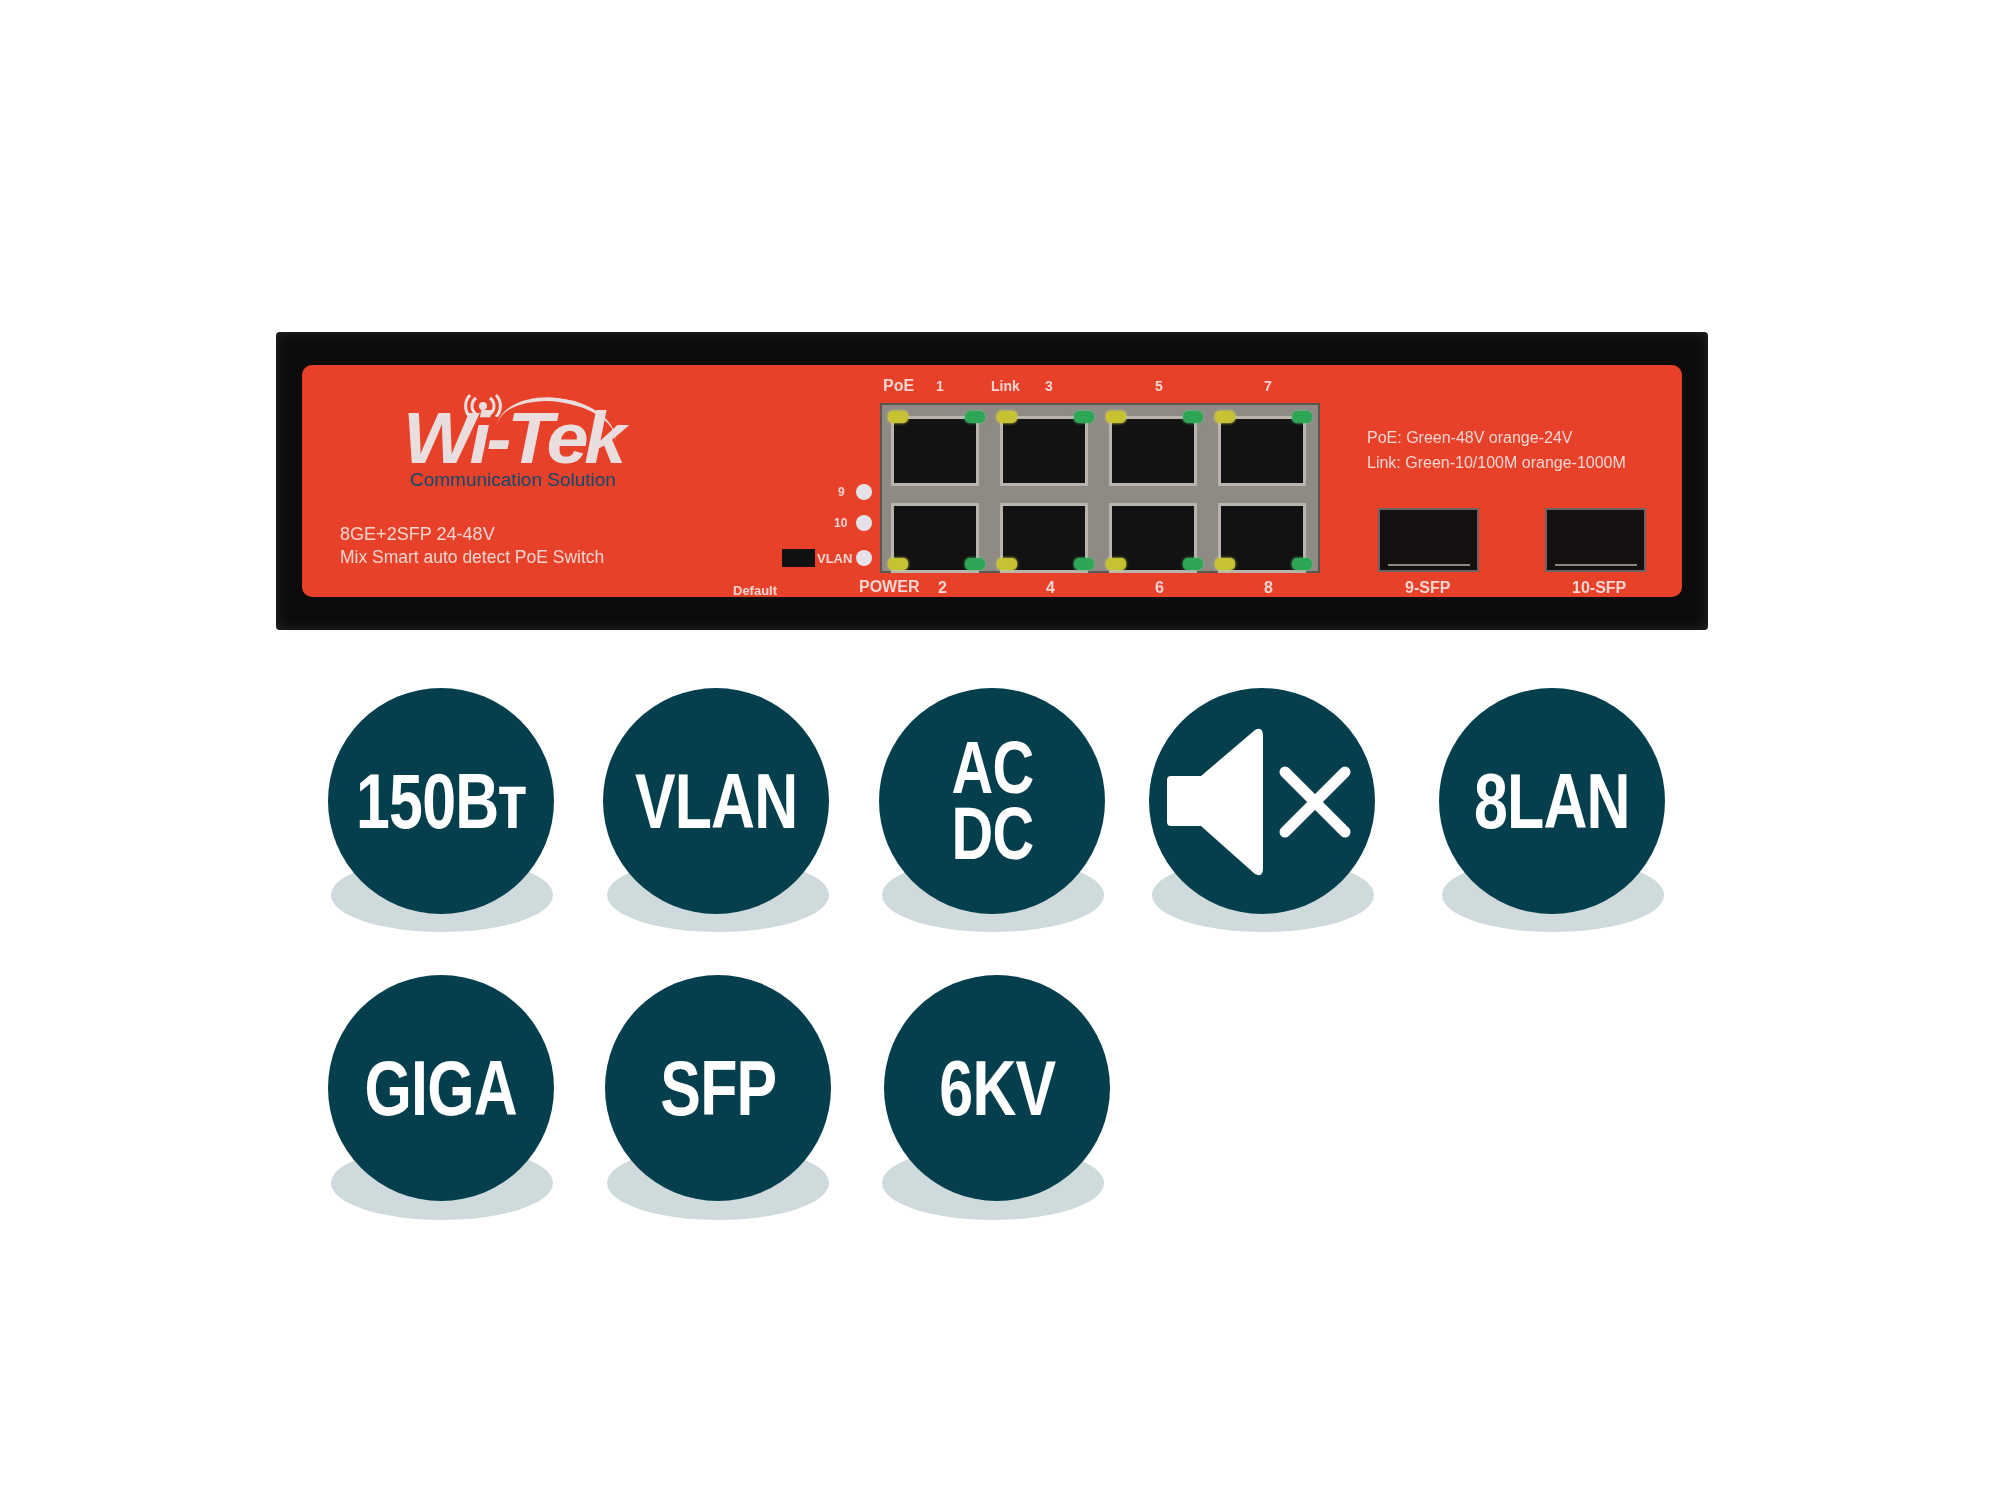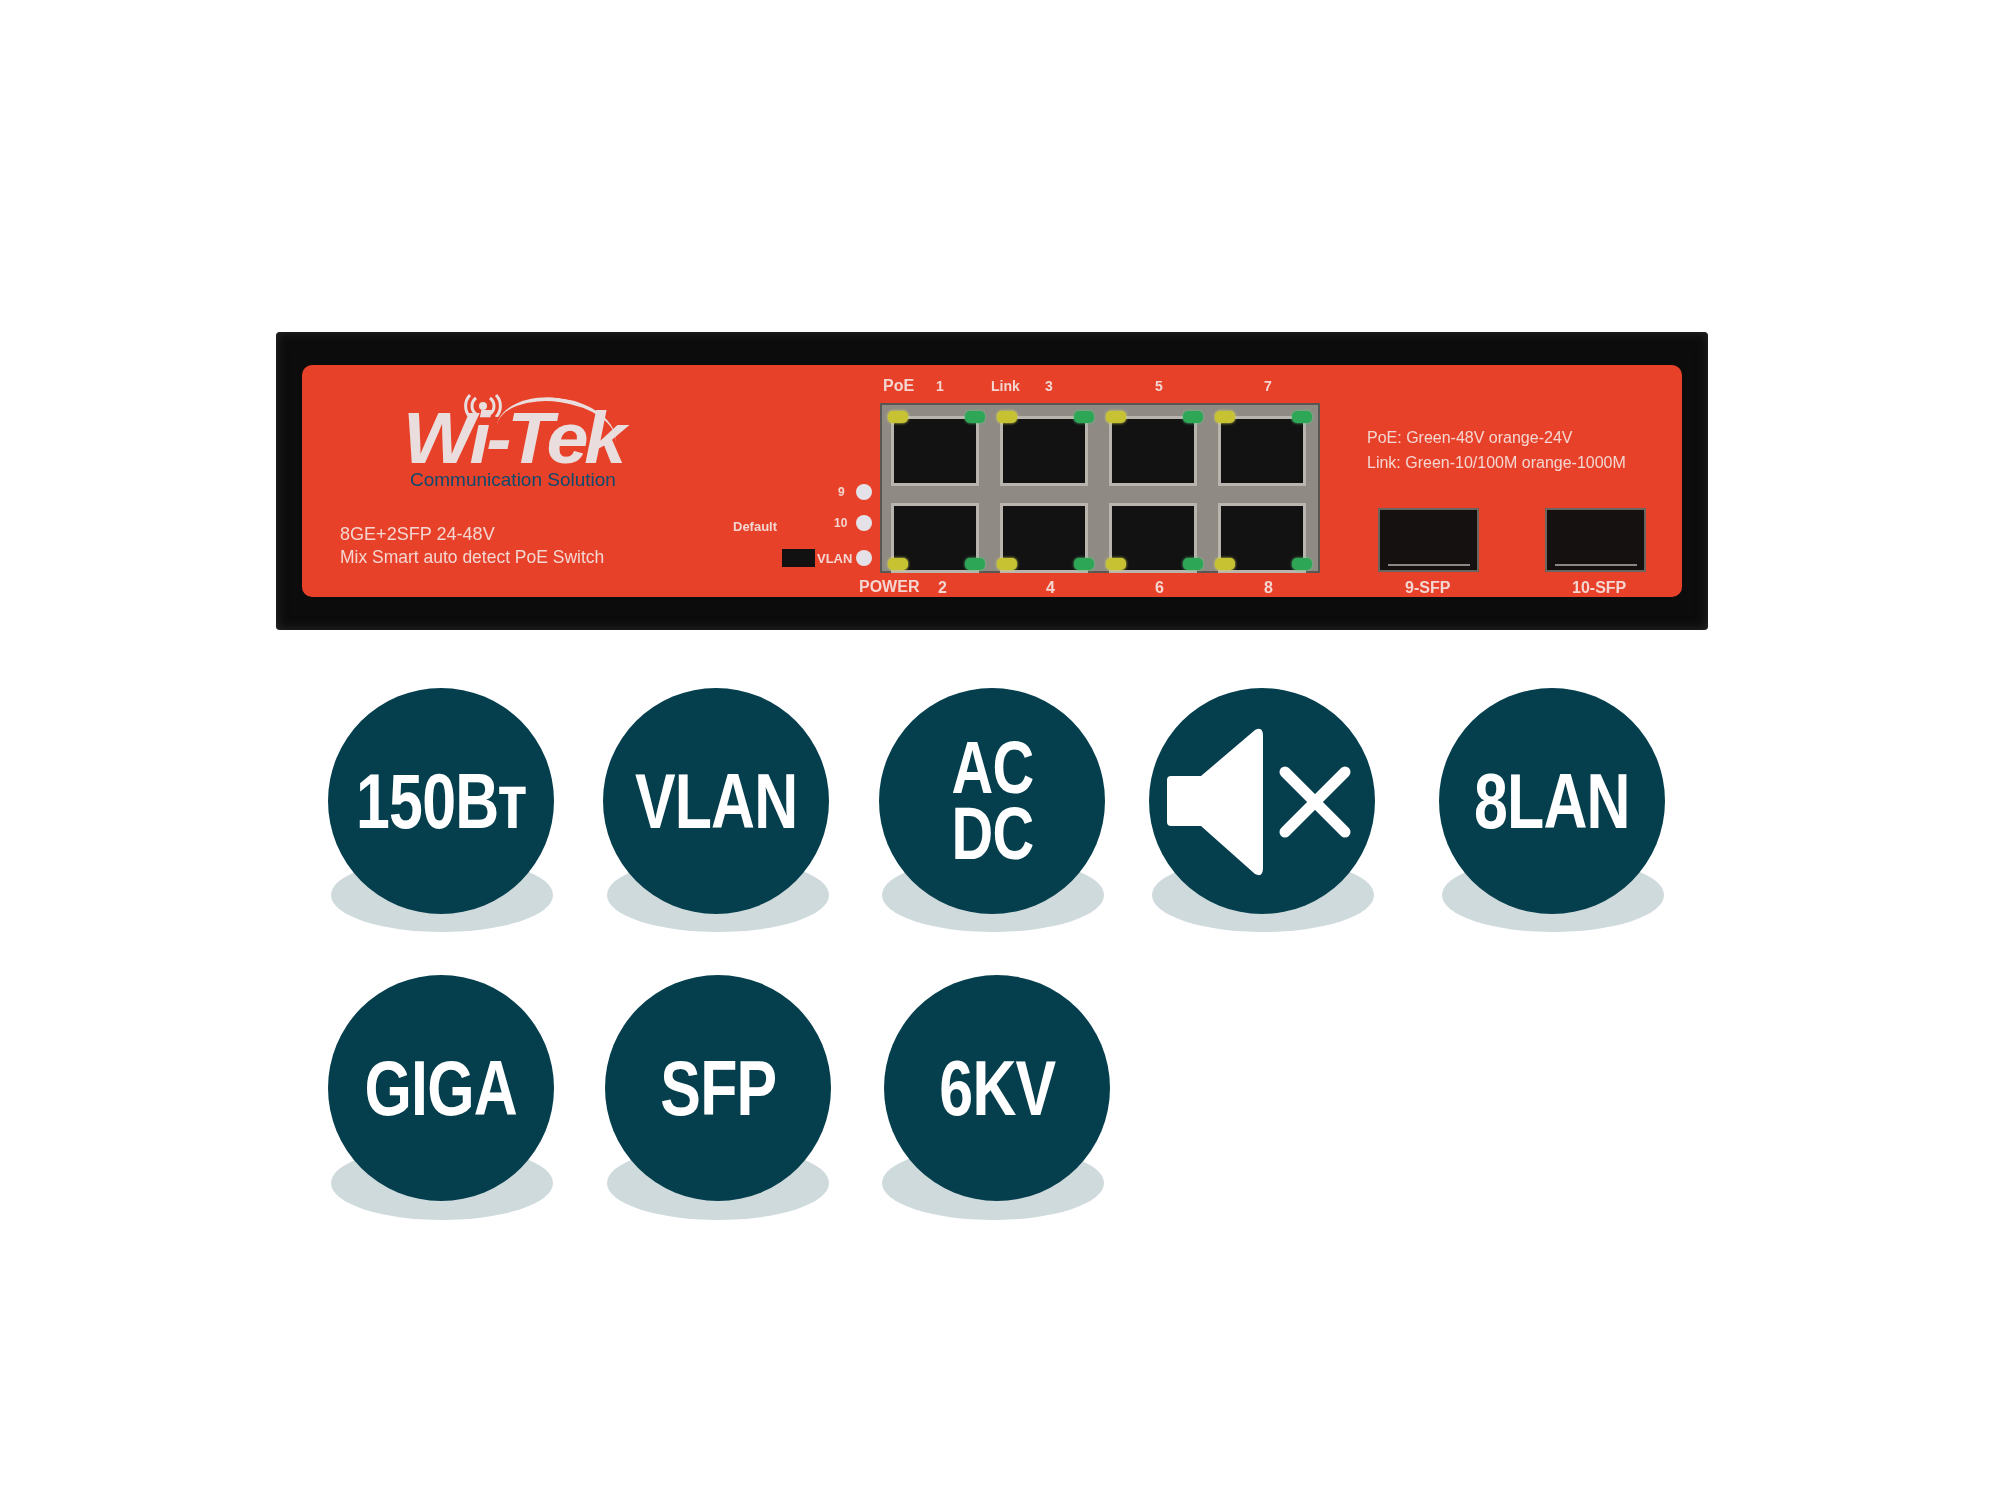--- a/index.html
+++ b/index.html
@@ -101,21 +101,21 @@
 <div class="abs logo-sub">Communication Solution</div>
 
 <div class="abs panel-text model">8GE+2SFP 24-48V</div>
 <div class="abs panel-text model-desc">Mix Smart auto detect PoE Switch</div>
 
 <div class="abs panel-text small-label" style="left:838px; top:485px;">9</div>
 <div class="abs led" style="left:856px; top:484px;"></div>
 <div class="abs panel-text small-label" style="left:834px; top:516px;">10</div>
 <div class="abs led" style="left:856px; top:515px;"></div>
 
-<div class="abs panel-text small-label" style="left:733px; top:520px; font-size:13px;">Default</div>
+<div class="abs panel-text small-label" style="left:733px; top:584px; font-size:13px;">Default</div>
 <div class="abs dip-switch"></div>
 <div class="abs panel-text small-label" style="left:817px; top:552px; font-size:13px;">VLAN</div>
 <div class="abs led" style="left:856px; top:550px;"></div>
 
 <div class="abs panel-text lbl-md" style="left:831px; top:578px;margin-left:28px;">POWER</div>
 
 <div class="abs panel-text small-label" style="left:883px; top:379px; font-size:16px;">PoE</div>
 <div class="abs panel-text small-label" style="left:936px; top:379px; font-size:14px;">1</div>
 <div class="abs panel-text small-label" style="left:957px; top:379px; font-size:14px;margin-left:34px;">Link</div>
 <div class="abs panel-text small-label" style="left:1045px; top:379px; font-size:14px;">3</div>

